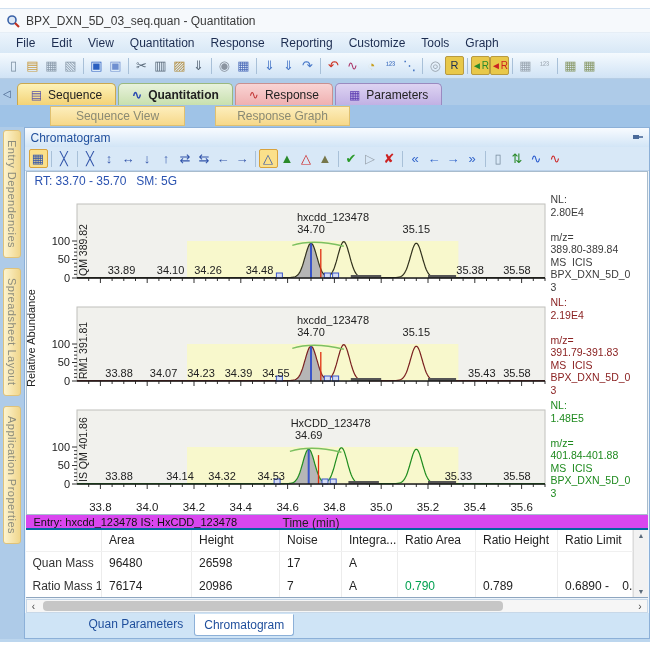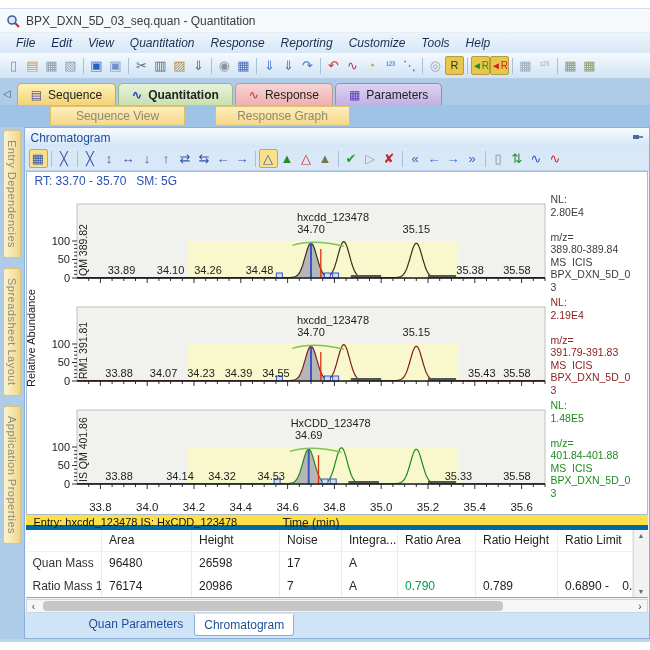--- a/index.html
+++ b/index.html
@@ -7,21 +7,21 @@
   .page{width:650px;height:650px;position:relative;background:#fff;overflow:hidden;
         font-family:"Liberation Sans",sans-serif;color:#222;}
   .window{position:absolute;top:8px;left:0;width:650px;height:634px;background:#bcd6ee;
           border-top:1px solid #d0e0f0;}
   
   .titlebar{height:24px;background:#f6f9fc;display:flex;align-items:center;gap:6px;
             padding-left:6px;font-size:12px;color:#3a3a3a;border-bottom:1px solid #e6eef6;}
   
   .menubar{height:20px;background:linear-gradient(#ecf4fc,#d8e8f6);display:flex;
            align-items:center;padding-left:8px;font-size:12px;color:#1c2c50;}
-  .menu-item{padding:0 8px;cursor:default;font-style:italic;}
+  .menu-item{padding:0 8px;cursor:default;}
   
   .toolbar{height:26px;background:linear-gradient(#f5fafe,#d0e3f5);display:flex;
            align-items:center;padding-left:4px;border-bottom:1px solid #b6cde4;overflow:hidden;}
   .tb{width:19px;height:19px;display:inline-flex;align-items:center;justify-content:center;
       font-size:13px;line-height:1;flex:0 0 auto;}
   .tb-active{background:#fbe08a;border:1px solid #d8a23c;border-radius:2px;}
   .tbsep{width:1px;height:16px;background:#a8c0d8;margin:0 3px;flex:0 0 auto;}
   
   .tabstrip{height:26px;background:#aecbe8;display:flex;align-items:flex-end;padding-left:3px;}
   .tab-scroll{font-size:10px;color:#44608a;margin:0 6px 6px 0;}
@@ -51,22 +51,22 @@
   .chromtb{height:24px;background:#d8e8f7;display:flex;align-items:center;padding-left:4px;
            border-bottom:1px solid #bcd2ea;overflow:hidden;}
   
   .chartbox{background:#fff;border:1px solid #a8bccd;margin:0 1px;position:relative;height:344px;}
   .rtline{font-size:12px;color:#2a52b0;padding:2px 16px 0 8px;height:18px;}
   .relab{position:absolute;left:-2px;top:215px;transform:rotate(-90deg);transform-origin:left top;
          font-size:11px;color:#222;white-space:nowrap;}
   .panelrow{display:flex;padding-left:14px;}
   .panelrow svg{display:block;font-family:inherit;}
   .anno{width:88px;font-size:10.5px;line-height:12.5px;padding:3px 0 0 4px;white-space:pre;}
-  .entryline{font-size:11px;color:#111;background:#fde047;margin:0 1px;padding:1px 0 2px 8px;
-             border-bottom:5px solid #0369a1;height:15px;}
+  .entryline{font-size:11px;color:#111;background:#d946ef;margin:0 1px;padding:1px 0 2px 8px;
+             border-bottom:2px solid #0369a1;height:15px;}
   
   .tablewrap{display:flex;margin:0 1px;background:#fff;border-bottom:1px solid #8ea6c0;height:68px;}
   table{border-collapse:collapse;font-size:12px;table-layout:fixed;width:607px;}
   th,td{font-weight:normal;text-align:left;padding:2px 4px 2px 7px;height:21px;overflow:hidden;
         white-space:nowrap;border-right:1px solid #ececec;}
   th{color:#222;border-bottom:1px solid #f0f0f0;margin-top:47px;}
   td.rname{color:#333;}
   td.rlimit{text-align:right;white-space:pre;}
   .green{color:#00a050;}
   .vscroll{width:15px;background:#f2f2f2;border-left:1px solid #dcdcdc;display:flex;
@@ -99,21 +99,21 @@
 
     <div class="menubar">
         <div class="menu-item">File</div>
         <div class="menu-item">Edit</div>
         <div class="menu-item">View</div>
         <div class="menu-item">Quantitation</div>
         <div class="menu-item">Response</div>
         <div class="menu-item">Reporting</div>
         <div class="menu-item">Customize</div>
         <div class="menu-item">Tools</div>
-        <div class="menu-item">Help</div>
+        <div class="menu-item">Graph</div>
       </div>
 
     <div class="toolbar">
         <span class="tb" style="color: rgb(122, 142, 160);">▯</span>
         <span class="tb" style="color: rgb(200, 154, 64);">▤</span>
         <span class="tb" style="color: rgb(138, 154, 170);">▦</span>
         <span class="tb" style="color: rgb(138, 154, 170);">▧</span>
         <span class="tbsep"></span>
         <span class="tb" style="color: rgb(43, 95, 192);">▣</span>
         <span class="tb" style="color: rgb(111, 143, 208);">▣</span>

